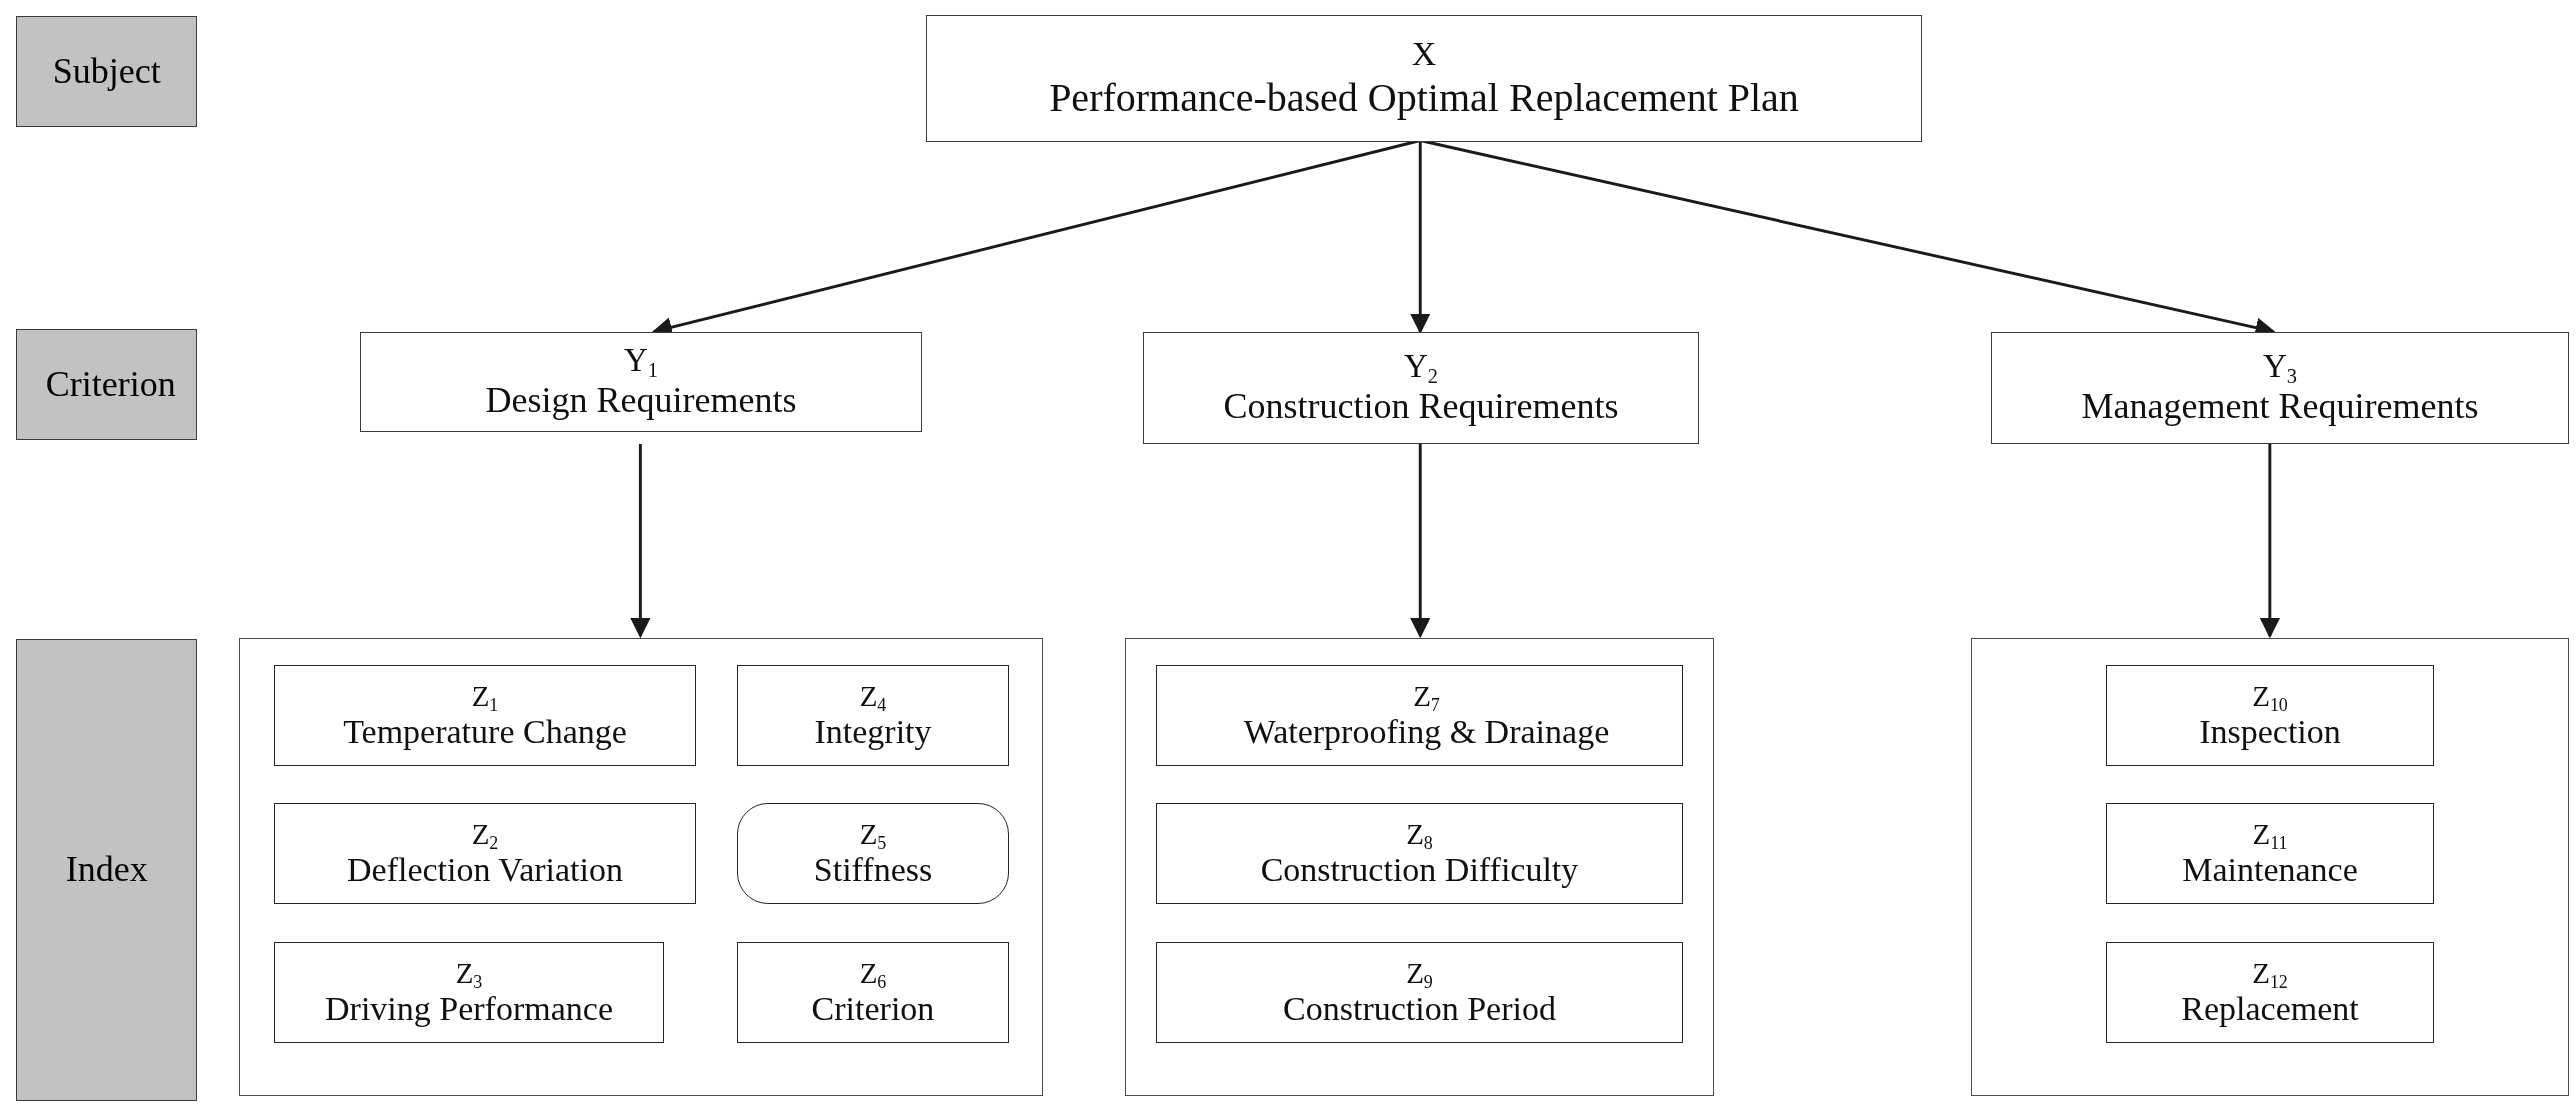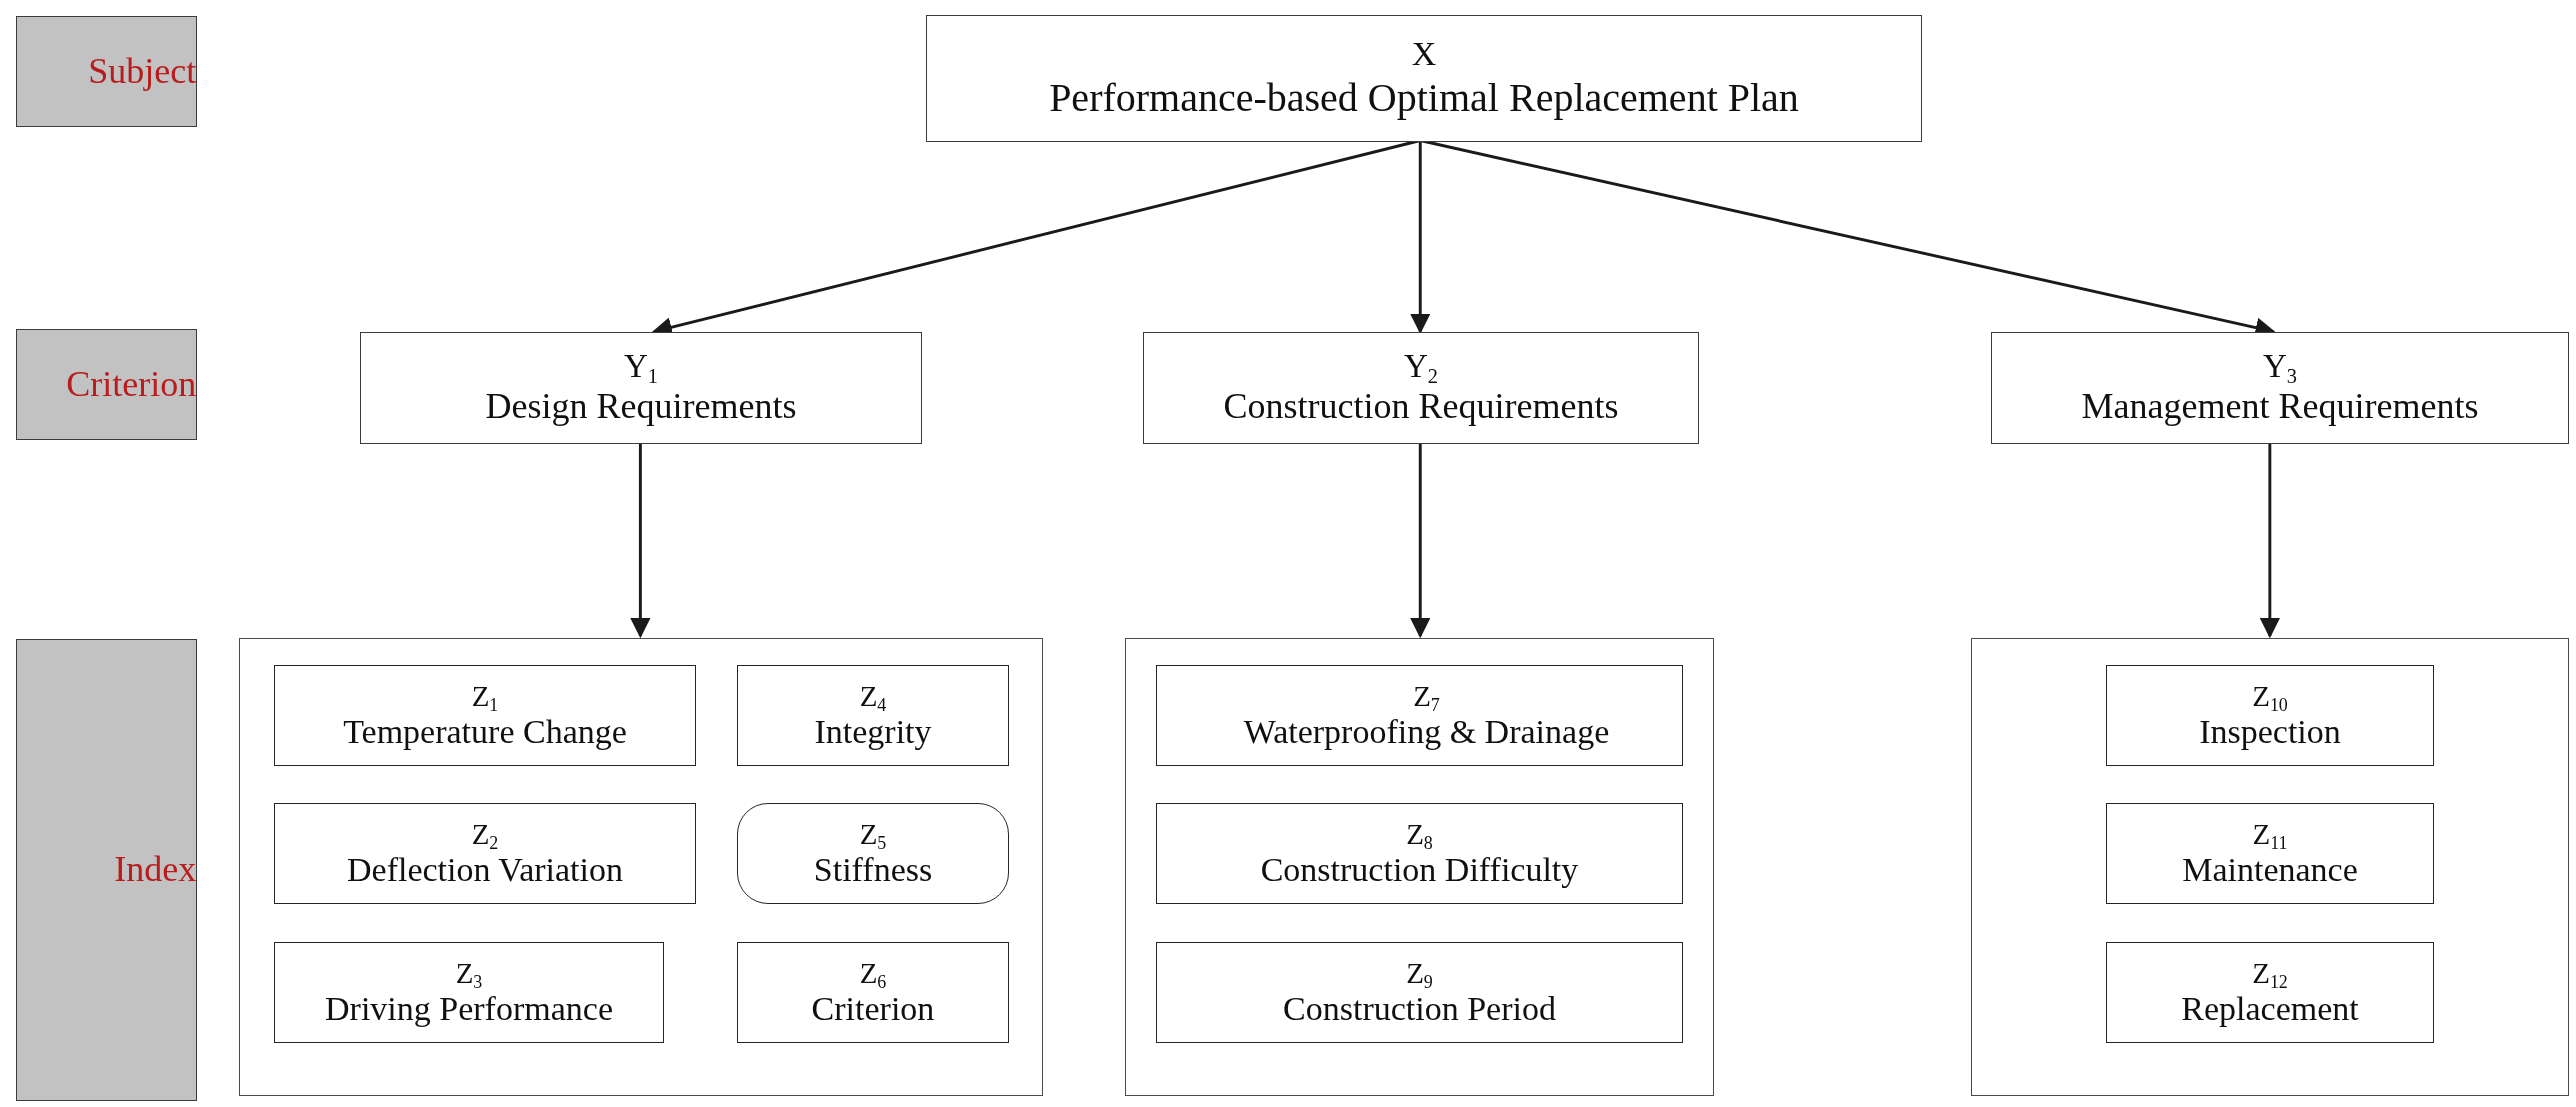--- a/index.html
+++ b/index.html
@@ -20,25 +20,25 @@
   }
 
   
   .row-label {
     position: absolute;
     box-sizing: border-box;
     background: #c2c2c2;
     border: 1.8px solid #3b3b3b;
     display: flex;
     align-items: center;
-    justify-content: flex-end;
+    justify-content: center;
     text-align: center;
     font-size: 36px;
     line-height: 1.15;
-    color: #b91c1c;
+    color: #000000;
   }
 
   
   .node {
     position: absolute;
     box-sizing: border-box;
     background: #ffffff;
     border: 1.8px solid #3b3b3b;
     display: flex;
     flex-direction: column;
@@ -132,21 +132,21 @@
     <span>Index</span>
   </div>
 
   <div class="node subject" style="left:926px; top:14.5px; width:996px; height:127px;">
     <div class="code">
       <span>X</span>
     </div>
     <div class="title">Performance-based Optimal Replacement Plan</div>
   </div>
 
-  <div class="node" style="left:360px; top:332px; width:562px; height:112px;">
+  <div class="node" style="left:360px; top:332px; width:562px; height:100px;">
     <div class="code">
       <span>Y</span><sub>1</sub>
     </div>
     <div class="title">Design Requirements</div>
   </div>
 
   <div class="node" style="left:1143px; top:332px; width:556px; height:112px;">
     <div class="code">
       <span>Y</span><sub>2</sub>
     </div>

